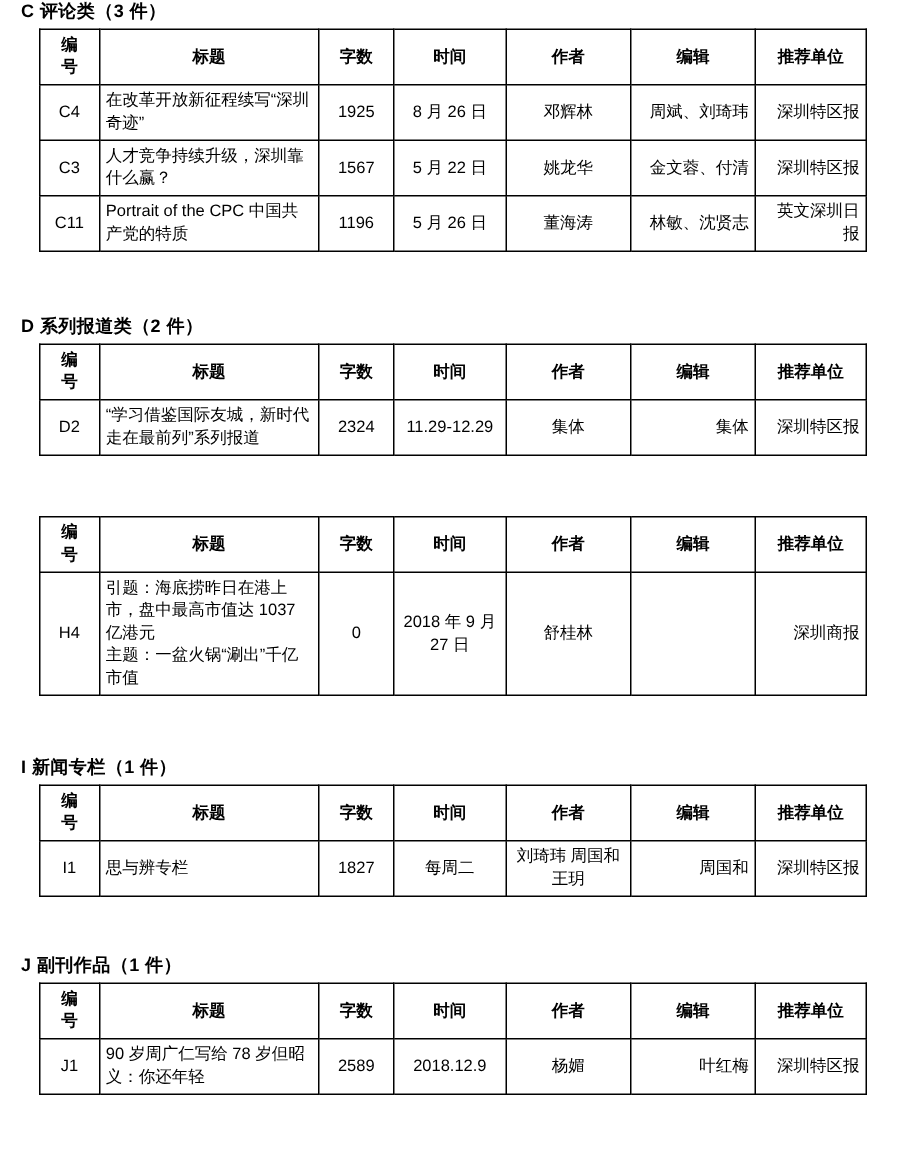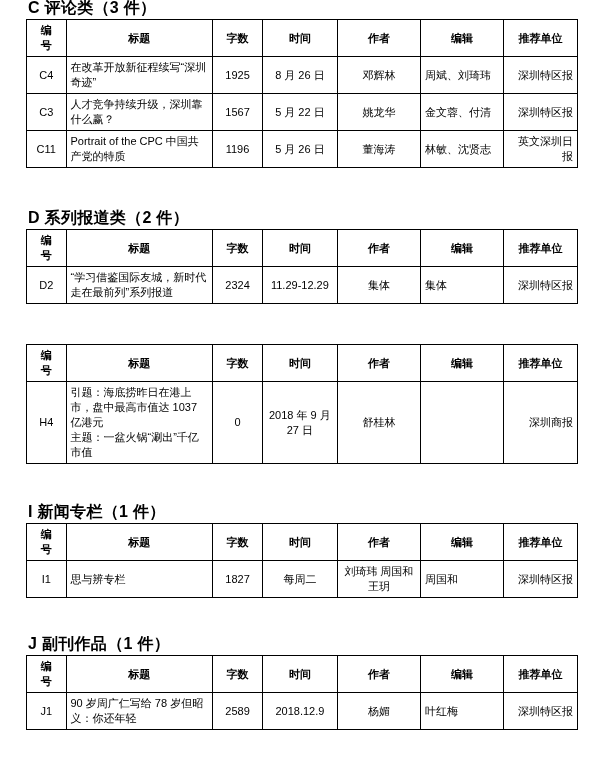--- a/index.html
+++ b/index.html
@@ -18,23 +18,23 @@
     position: relative;
     width: 602px;
     height: 774px;
     padding: 0;
     box-sizing: border-box;
   }
   .section {
     margin: 0 0 0 0;
   }
   .section-title {
-    font-size: 16px;
+    font-size: 12px;
     font-weight: bold;
-    margin: 0 0 4px 28px;
+    margin: 0 0 4px 14px;
     letter-spacing: 0.3px;
     line-height: 15px;
   }
   table.tbl {
     border-collapse: collapse;
     table-layout: fixed;
     margin-left: 26px;
     width: 552px;
   }
   table.tbl td, table.tbl th {
@@ -47,21 +47,21 @@
   }
   table.tbl th {
     font-weight: bold;
     text-align: center;
   }
   .c-num   { width: 38px;  text-align: center; }
   .c-title { width: 141px; text-align: left; }
   .c-words { width: 48px;  text-align: center; }
   .c-time  { width: 72px;  text-align: center; }
   .c-author{ width: 80px;  text-align: center; font-family: Liberation Serif, serif; }
-  .c-editor{ width: 80px;  text-align: left; }
+  .c-editor{ width: 80px;  text-align: right; }
   .c-unit  { width: 71px;  text-align: right; }
 
   .hdr-num { line-height: 14px; }
   .spacer-lg { height: 42px; }
   .spacer-md { height: 40px; }
   .spacer-sm { height: 38px; }
   .cell-multiline { white-space: pre-line; }
 </style>
 </head>
 <body>

